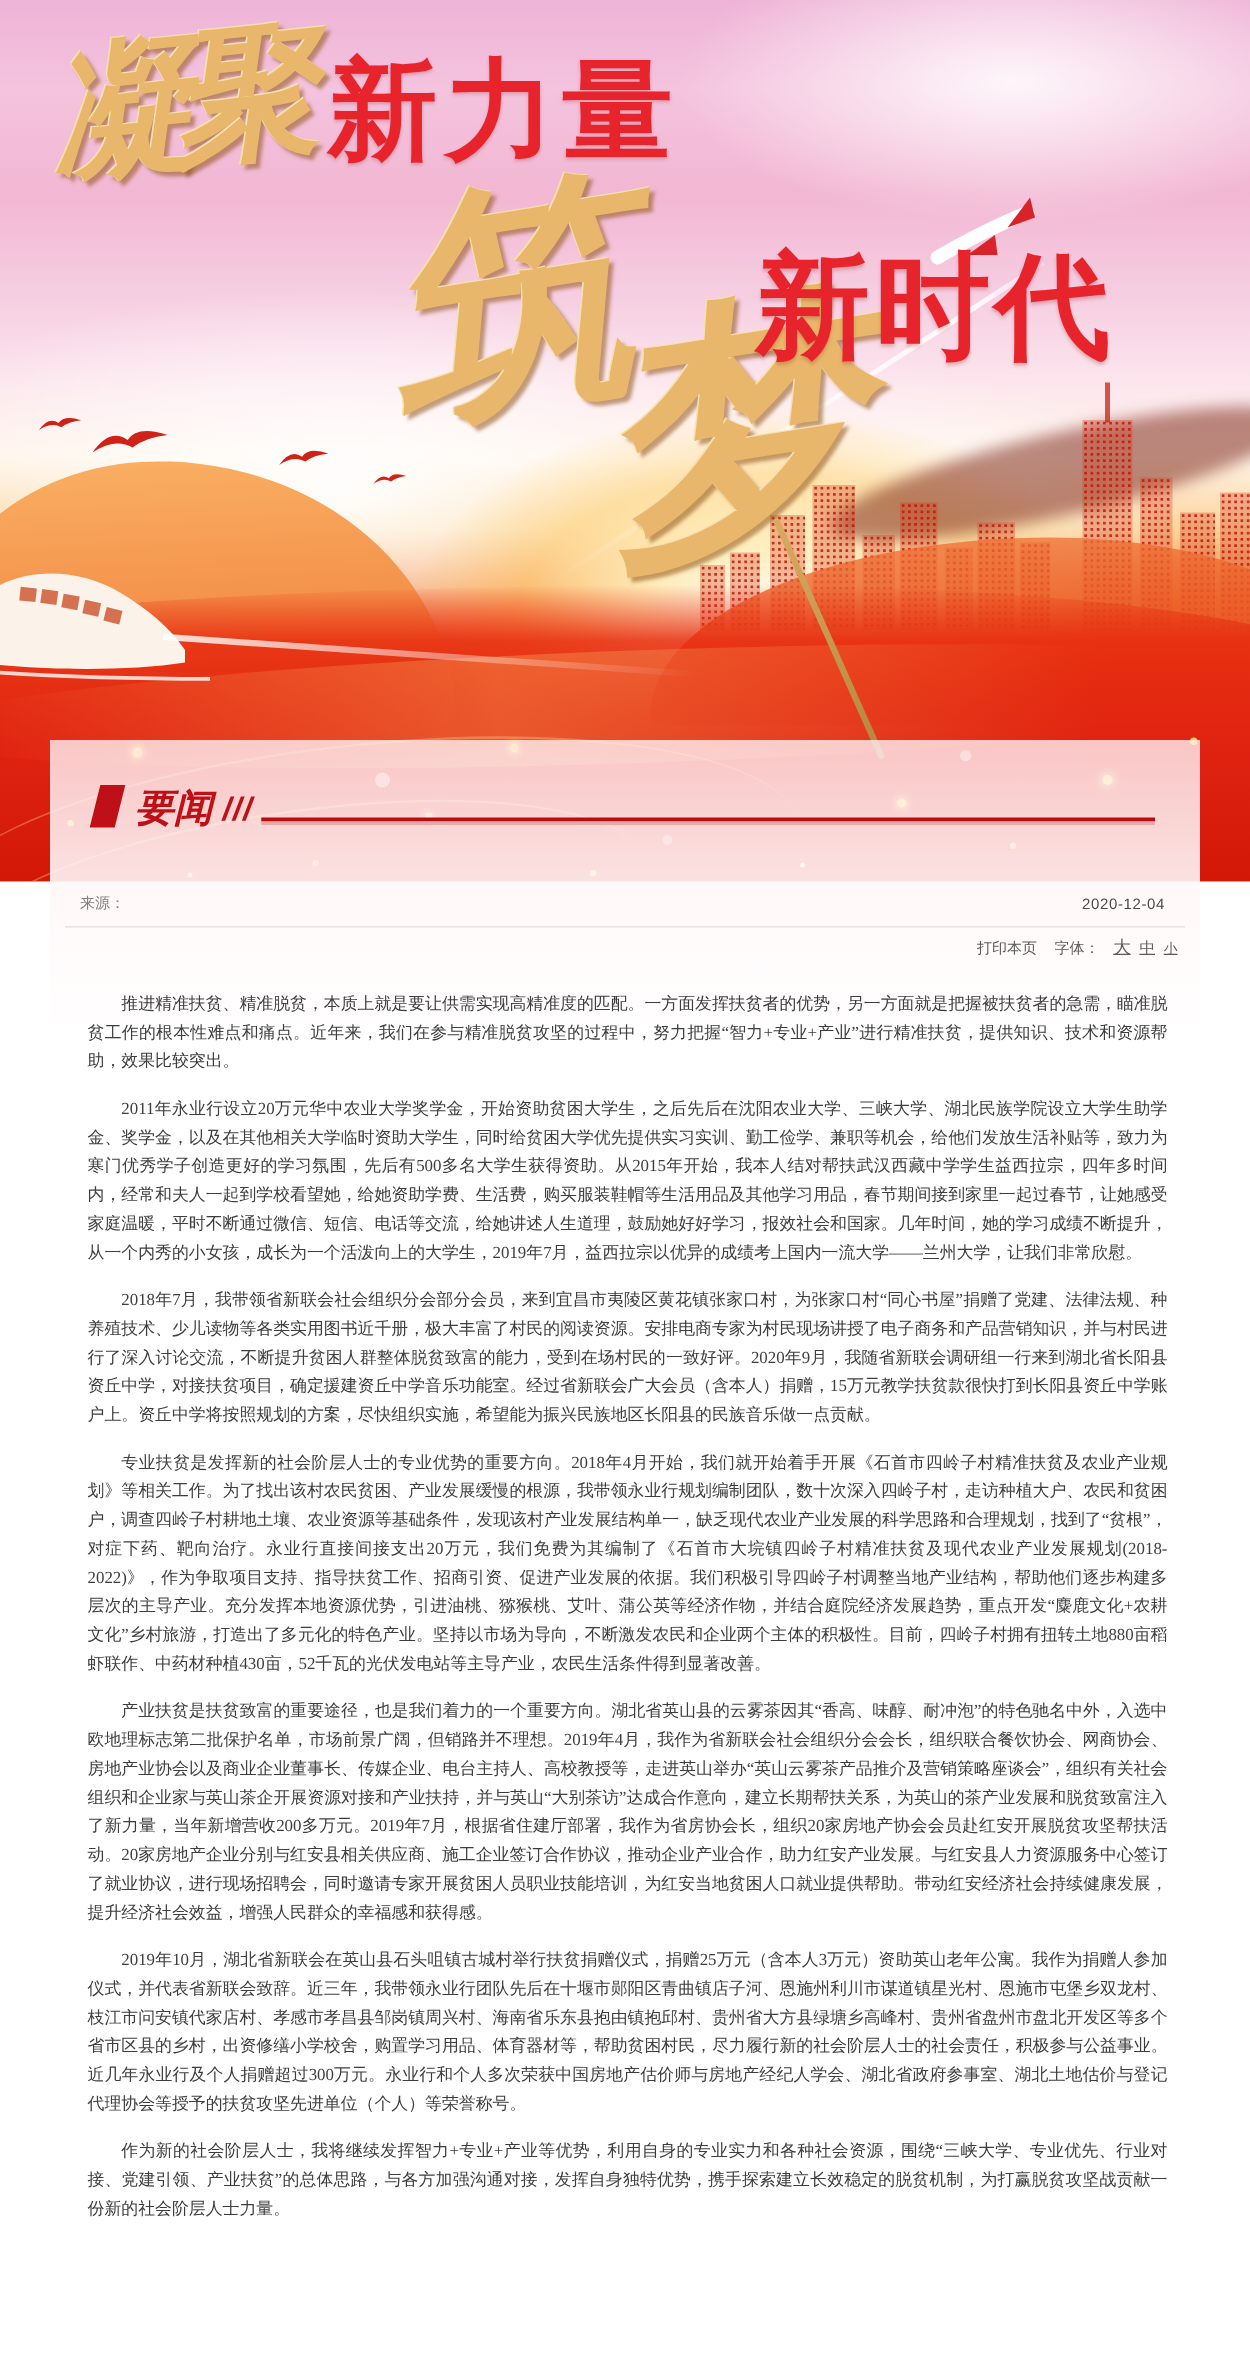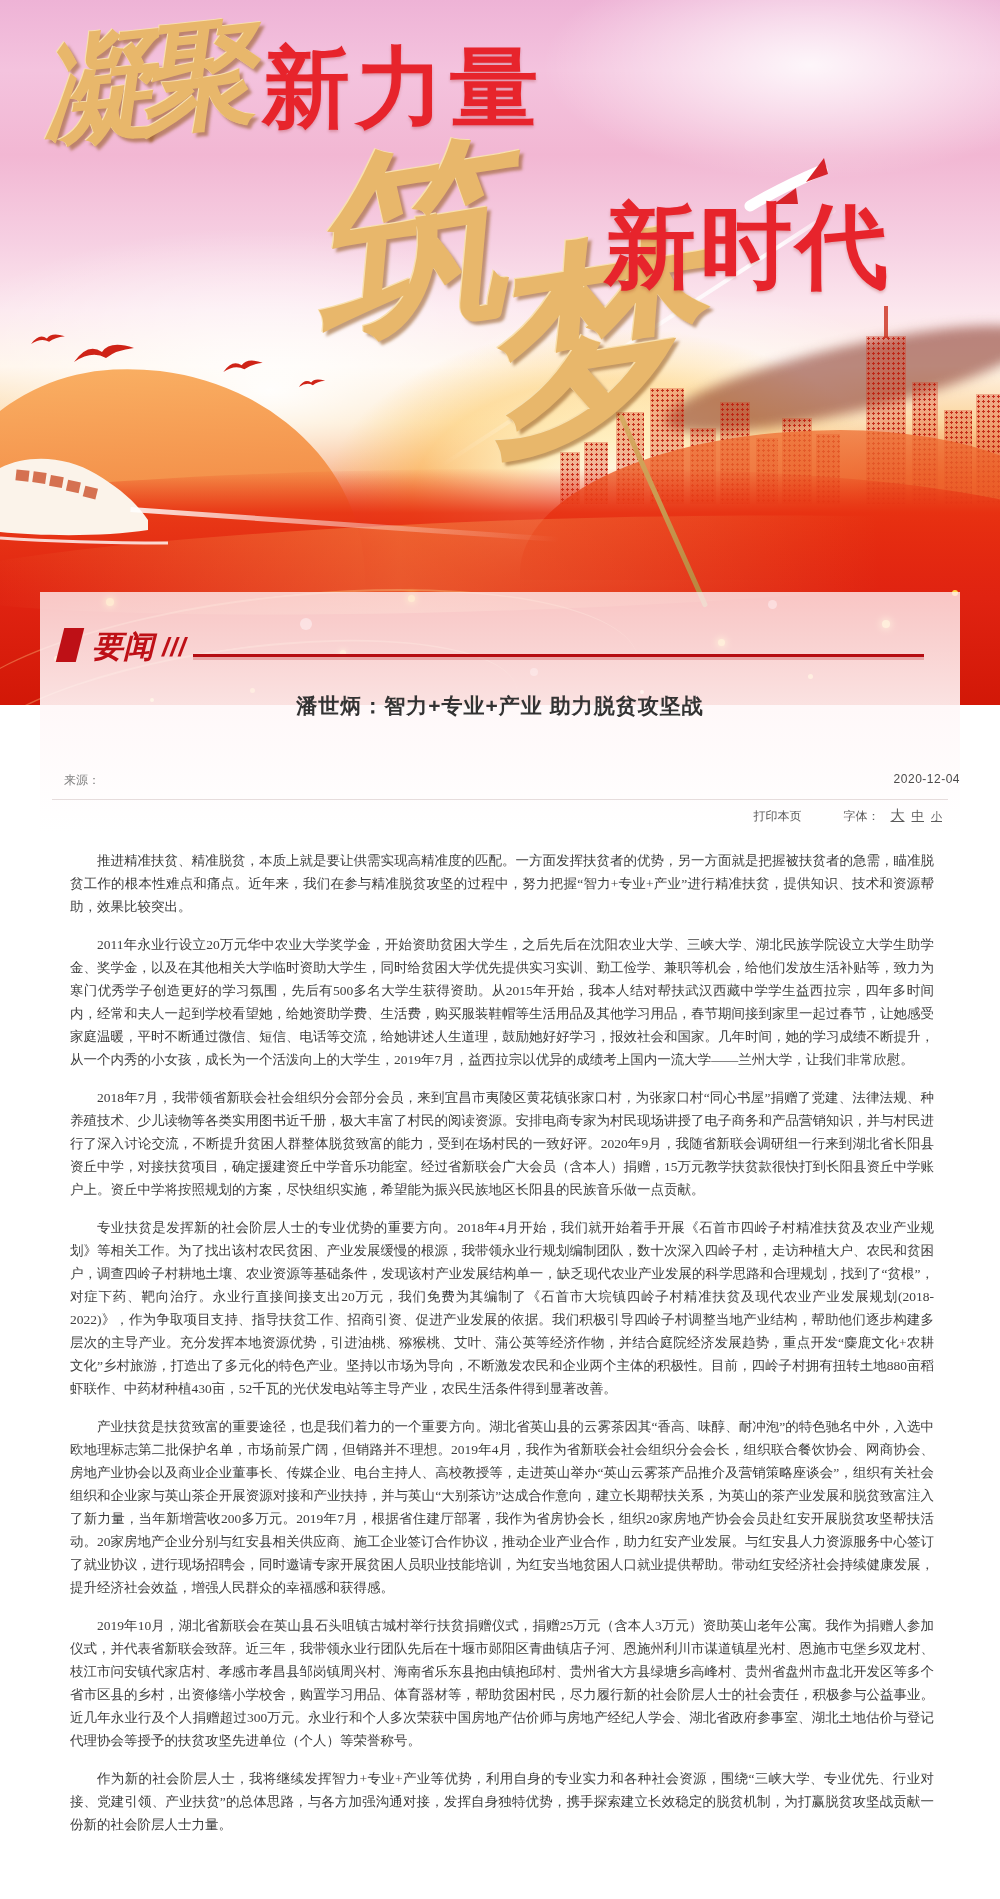--- a/index.html
+++ b/index.html
@@ -55,34 +55,34 @@
     transform-origin:top center;transform:rotate(-24deg);
     background:linear-gradient(#d8ab62,#b8843c);}
   .t-xinshidai{left:604px;top:200px;font-size:92px;font-weight:bold;color:#e7242c;letter-spacing:4px;line-height:1;
     text-shadow:0 2px 3px rgba(150,20,10,.25);}
   .spark{border-radius:50%;}
 
   
   .card{position:absolute;left:40px;top:592px;width:920px;height:1307px;z-index:4;overflow:hidden;
     background:linear-gradient(180deg,rgba(255,238,241,.8) 0px,rgba(255,247,248,.9) 110px,
       rgba(255,255,255,.98) 240px,#fff 330px);}
-  .sec{display:flex;align-items:flex-end;padding:36px 30px 0 20px;justify-content:flex-end;}
+  .sec{display:flex;align-items:flex-end;padding:36px 30px 0 36px;justify-content:flex-end;}
   .sec-mark{width:20px;height:34px;background:#be1016;transform:skewX(-14deg);margin-right:12px;}
   .sec-label{font-family:"Liberation Serif",serif;font-style:italic;font-weight:bold;
     font-size:31px;line-height:1;color:#be1016;}
   .sec-slashes{font-style:italic;font-weight:bold;font-size:26px;color:#be1016;
     margin:0 6px 0 8px;letter-spacing:1px;line-height:1.1;}
   .sec-line{flex:1;height:3px;background:#b50d12;box-shadow:0 3px 0 rgba(219,130,130,.55);margin:0 6px 5px 0;}
   .title{margin-top:30px;text-align:center;font-size:21px;font-weight:bold;color:#333;letter-spacing:1px;}
-  .meta{display:flex;justify-content:space-between;align-items:flex-start;margin:52px 0 0 24px;
+  .meta{display:flex;justify-content:space-between;align-items:center;margin:52px 28px 0 24px;
     font-size:12px;color:#808080;}
   .meta-date{color:#4a4a4a;font-weight:normal;letter-spacing:.5px;}
   .divider{height:1px;background:#e6dcdc;margin:10px 12px 0 12px;}
   .toolbar{text-align:right;margin:7px 18px 0 0;font-size:12px;color:#5a5a5a;}
-  .toolbar .print{margin-right:42px;cursor:pointer;}
+  .toolbar .print{margin-right:14px;cursor:pointer;}
   .toolbar .fl{margin-right:4px;}
   .fsz{text-decoration:underline;margin-left:7px;cursor:pointer;}
   .fsz.l{font-size:14px;}.fsz.m{font-size:12.5px;}.fsz.s{font-size:11px;}
   .body{margin:24px 26px 0 30px;font-size:13.5px;line-height:23px;color:#3d3d3d;text-align:justify;}
   .body p{margin:0 0 15px;text-indent:2em;font-family:Liberation Serif, serif;}
   .author{margin-top:6px;}
 </style>
 </head>
 <body>
 
@@ -174,21 +174,20 @@
 
 <div class="card">
 
   <div class="sec">
     <div class="sec-mark"></div>
     <div class="sec-label">要闻</div>
     <div class="sec-slashes">///</div>
     <div class="sec-line"></div>
   </div>
 
-  <div class="title">潘世炳：智力+专业+产业 助力脱贫攻坚战</div>
 
   <div class="meta">
     <span class="meta-src">来源：</span>
     <span class="meta-date">2020-12-04</span>
   </div>
 
   <div class="divider"></div>
 
   <div class="toolbar">
     <span class="print">打印本页</span><span class="fl">字体：</span><span class="fsz l">大</span><span class="fsz m">中</span><span class="fsz s">小</span>

